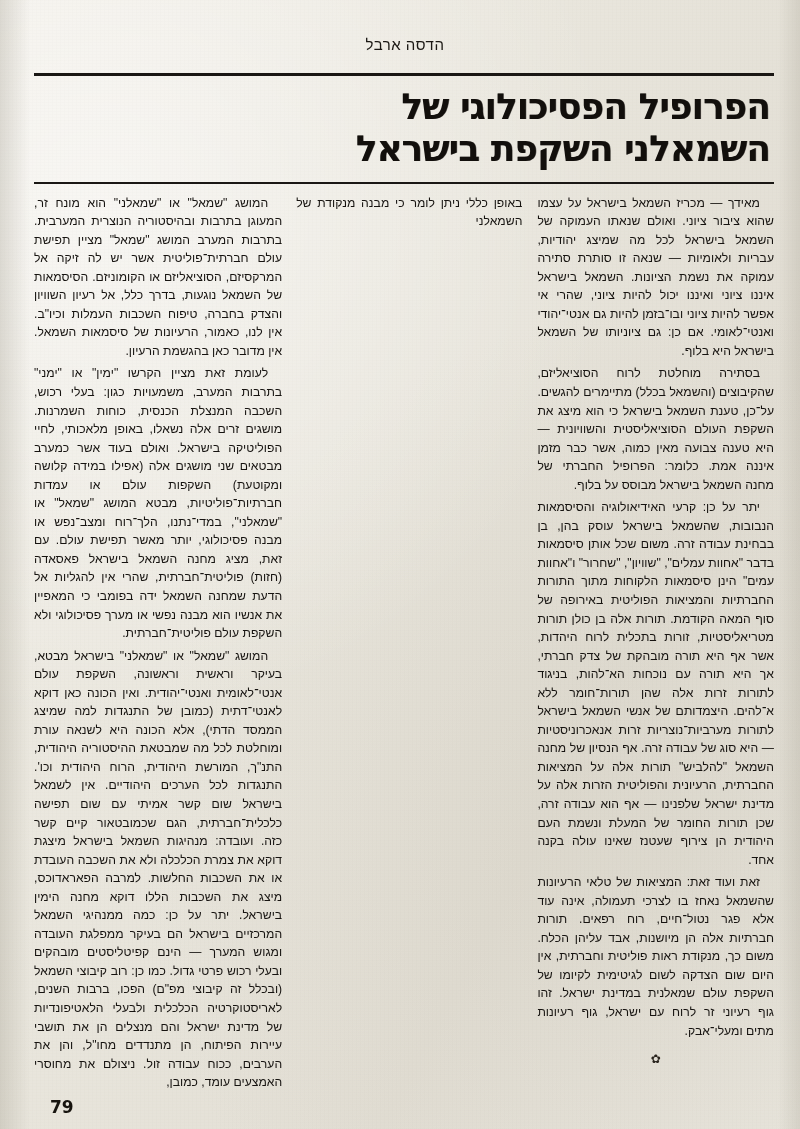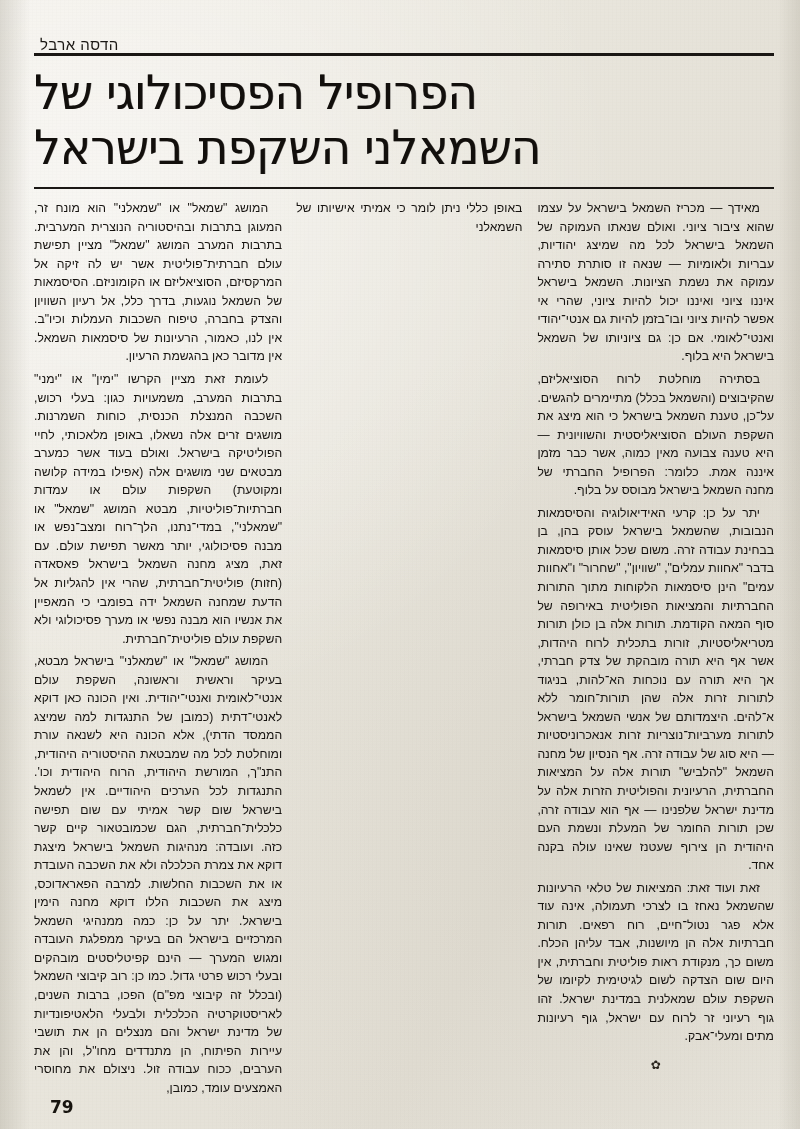--- a/index.html
+++ b/index.html
@@ -38,40 +38,40 @@
   .content {
     position: absolute;
     top: 36px;
     left: 34px;
     right: 26px;
     bottom: 14px;
   }
 
   
   .byline {
-    text-align: left;
+    text-align: center;
     font-size: 15px;
     letter-spacing: 0.5px;
     color: #1b1814;
     padding-left: 6px;
     padding-right: 4px;
-    margin-bottom: 0;
+    margin-bottom: 20px;
   }
 
   .rule-top {
     border-top: 3px solid #1a1714;
     margin: 0 0 2px 0;
   }
 
   
   .headline {
-    text-align: left;
+    text-align: right;
     font-family: "DejaVu Sans", sans-serif;
-    font-weight: 400;
-    font-size: 47px;
+    font-weight: 700;
+    font-size: 36px;
     line-height: 1.16;
     letter-spacing: -1px;
     color: #120f0c;
     padding: 8px 4px 12px 0;
     text-shadow: 0.5px 0 0 rgba(20,17,14,0.55);
   }
   .headline .l1 { display: block; }
   .headline .l2 { display: block; }
 
   .rule-under-head {
@@ -161,21 +161,21 @@
       <div class="col col-right">
         <p class="ind">מאידך — מכריז השמאל בישראל על עצמו שהוא ציבור ציוני. ואולם שנאתו העמוקה של השמאל בישראל לכל מה שמיצג יהודיות, עבריות ולאומיות — שנאה זו סותרת סתירה עמוקה את נשמת הציונות. השמאל בישראל איננו ציוני ואיננו יכול להיות ציוני, שהרי אי אפשר להיות ציוני ובו־בזמן להיות גם אנטי־יהודי ואנטי־לאומי. אם כן: גם ציוניותו של השמאל בישראל היא בלוף.</p>
         <p class="ind">בסתירה מוחלטת לרוח הסוציאליזם, שהקיבוצים (והשמאל בכלל) מתיימרים להגשים. על־כן, טענת השמאל בישראל כי הוא מיצג את השקפת העולם הסוציאליסטית והשוויונית — היא טענה צבועה מאין כמוה, אשר כבר מזמן איננה אמת. כלומר: הפרופיל החברתי של מחנה השמאל בישראל מבוסס על בלוף.</p>
         <p class="ind">יתר על כן: קרעי האידיאולוגיה והסיסמאות הנבובות, שהשמאל בישראל עוסק בהן, בן בבחינת עבודה זרה. משום שכל אותן סיסמאות בדבר "אחוות עמלים", "שוויון", "שחרור" ו"אחוות עמים" הינן סיסמאות הלקוחות מתוך התורות החברתיות והמציאות הפוליטית באירופה של סוף המאה הקודמת. תורות אלה בן כולן תורות מטריאליסטיות, זורות בתכלית לרוח היהדות, אשר אף היא תורה מובהקת של צדק חברתי, אך היא תורה עם נוכחות הא־להות, בניגוד לתורות זרות אלה שהן תורות־חומר ללא א־להים. היצמדותם של אנשי השמאל בישראל לתורות מערביות־נוצריות זרות אנאכרוניסטיות — היא סוג של עבודה זרה. אף הנסיון של מחנה השמאל "להלביש" תורות אלה על המציאות החברתית, הרעיונית והפוליטית הזרות אלה על מדינת ישראל שלפנינו — אף הוא עבודה זרה, שכן תורות החומר של המעלת ונשמת העם היהודית הן צירוף שעטנז שאינו עולה בקנה אחד.</p>
         <p class="ind">זאת ועוד זאת: המציאות של טלאי הרעיונות שהשמאל נאחז בו לצרכי תעמולה, אינה עוד אלא פגר נטול־חיים, רוח רפאים. תורות חברתיות אלה הן מיושנות, אבד עליהן הכלח. משום כך, מנקודת ראות פוליטית וחברתית, אין היום שום הצדקה לשום לגיטימית לקיומו של השקפת עולם שמאלנית במדינת ישראל. זהו גוף רעיוני זר לרוח עם ישראל, גוף רעיונות מתים ומעלי־אבק.</p>
         <div class="star">✿</div>
 
       </div>
 
       <div class="col col-mid">
-          <p>באופן כללי ניתן לומר כי אמיתי אישיותו של השמאלני</p>
+          <p>באופן כללי ניתן לומר כי מבנה מנקודת של השמאלני</p>
         </div>
 
       <div class="col col-left">
         <p class="ind">המושג "שמאל" או "שמאלני" הוא מונח זר, המעוגן בתרבות ובהיסטוריה הנוצרית המערבית. בתרבות המערב המושג "שמאל" מציין תפישת עולם חברתית־פוליטית אשר יש לה זיקה אל המרקסיזם, הסוציאליזם או הקומוניזם. הסיסמאות של השמאל נוגעות, בדרך כלל, אל רעיון השוויון והצדק בחברה, טיפוח השכבות העמלות וכיו"ב. אין לנו, כאמור, הרעיונות של סיסמאות השמאל. אין מדובר כאן בהגשמת הרעיון.</p>
         <p class="ind">לעומת זאת מציין הקרשו "ימין" או "ימני" בתרבות המערב, משמעויות כגון: בעלי רכוש, השכבה המנצלת הכנסית, כוחות השמרנות. מושגים זרים אלה נשאלו, באופן מלאכותי, לחיי הפוליטיקה בישראל. ואולם בעוד אשר כמערב מבטאים שני מושגים אלה (אפילו במידה קלושה ומקוטעת) השקפות עולם או עמדות חברתיות־פוליטיות, מבטא המושג "שמאל" או "שמאלני", במדי־נתנו, הלך־רוח ומצב־נפש או מבנה פסיכולוגי, יותר מאשר תפישת עולם. עם זאת, מציג מחנה השמאל בישראל פאסאדה (חזות) פוליטית־חברתית, שהרי אין להגליות אל הדעת שמחנה השמאל ידה בפומבי כי המאפיין את אנשיו הוא מבנה נפשי או מערך פסיכולוגי ולא השקפת עולם פוליטית־חברתית.</p>
         <p class="ind">המושג "שמאל" או "שמאלני" בישראל מבטא, בעיקר וראשית וראשונה, השקפת עולם אנטי־לאומית ואנטי־יהודית. ואין הכונה כאן דוקא לאנטי־דתית (כמובן של התנגדות למה שמיצג הממסד הדתי), אלא הכונה היא לשנאה עורת ומוחלטת לכל מה שמבטאת ההיסטוריה היהודית, התנ"ך, המורשת היהודית, הרוח היהודית וכו'. התנגדות לכל הערכים היהודיים. אין לשמאל בישראל שום קשר אמיתי עם שום תפישה כלכלית־חברתית, הגם שכמובטאור קיים קשר כזה. ועובדה: מנהיגות השמאל בישראל מיצגת דוקא את צמרת הכלכלה ולא את השכבה העובדת או את השכבות החלשות. למרבה הפאראדוכס, מיצג את השכבות הללו דוקא מחנה הימין בישראל. יתר על כן: כמה ממנהיגי השמאל המרכזיים בישראל הם בעיקר ממפלגת העובדה ומגוש המערך — הינם קפיטליסטים מובהקים ובעלי רכוש פרטי גדול. כמו כן: רוב קיבוצי השמאל (ובכלל זה קיבוצי מפ"ם) הפכו, ברבות השנים, לאריסטוקרטיה הכלכלית ולבעלי הלאטיפונדיות של מדינת ישראל והם מנצלים הן את תושבי עיירות הפיתוח, הן מתנדדים מחו"ל, והן את הערבים, ככוח עבודה זול. ניצולם את מחוסרי האמצעים עומד, כמובן,</p>
       </div>
 
     </div>
   </div>

